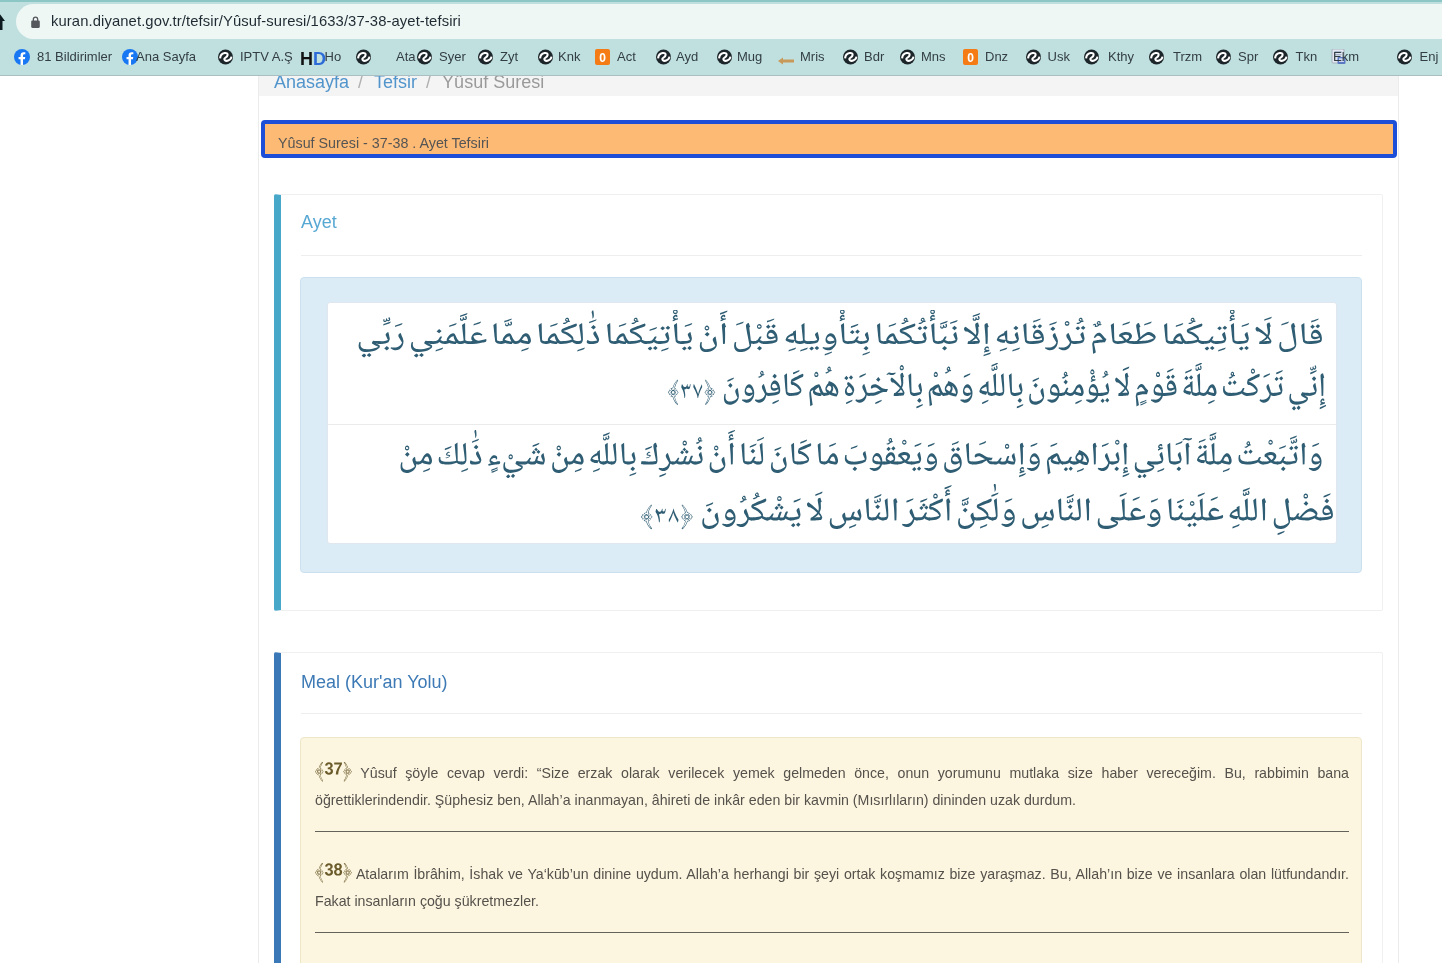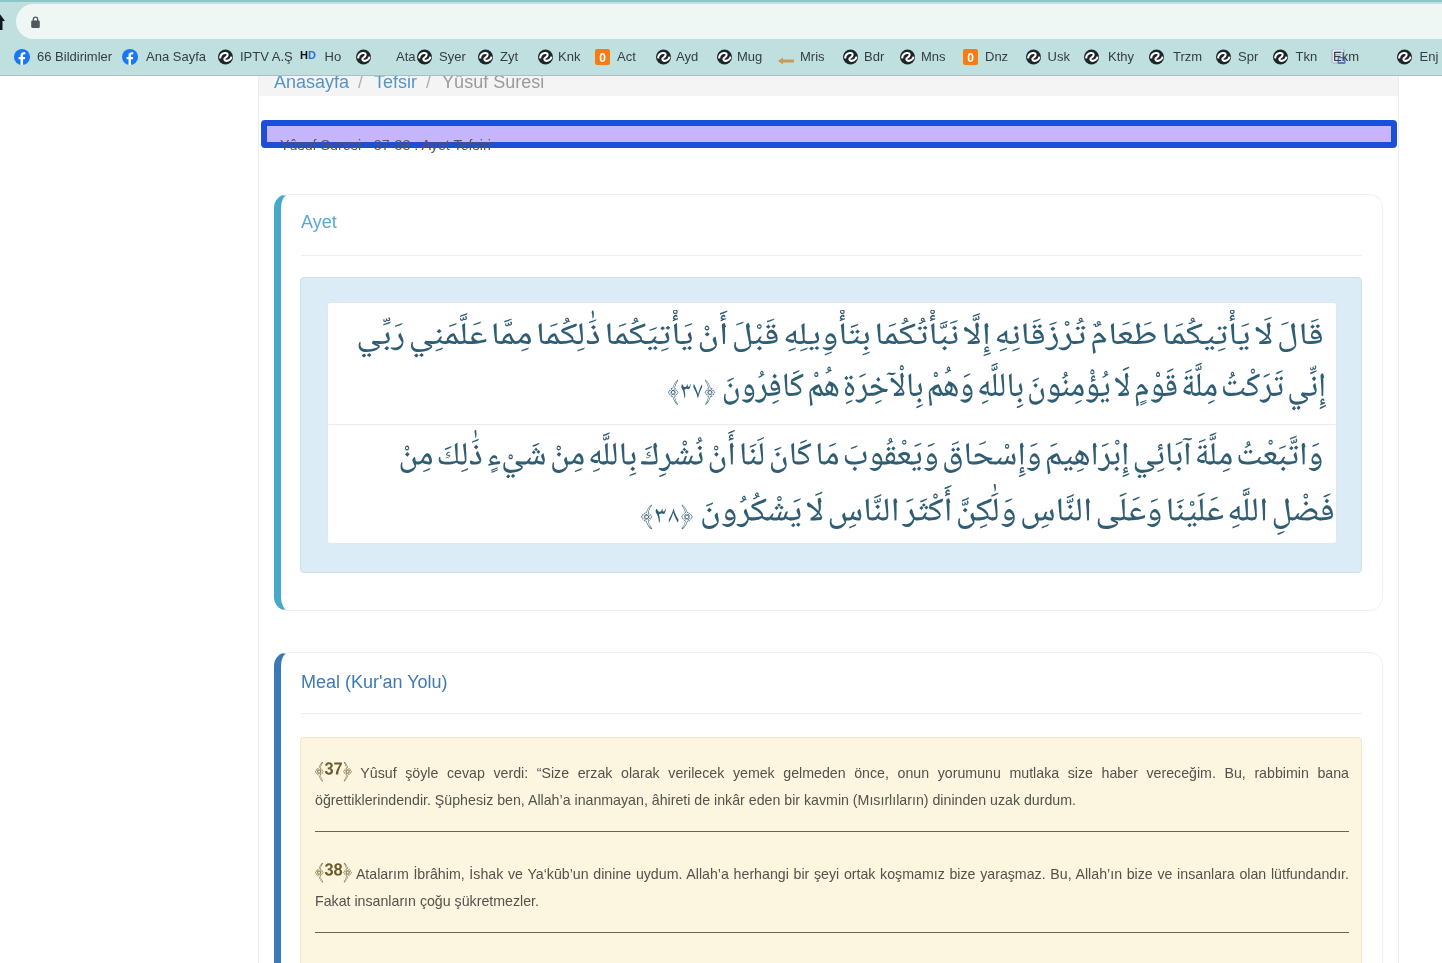--- a/index.html
+++ b/index.html
@@ -10,23 +10,23 @@
 #arrowfrag{position:absolute;left:0;top:0}
 #bm{position:absolute;left:0;top:44px;width:1442px;height:31px}
 #chromeborder{position:absolute;left:0;top:75px;width:1442px;height:1px;background:#a9bfc2}
 .bi{position:absolute;top:4.5px;height:16px}
 .bt{position:absolute;top:5px;font-size:13px;color:#323e44}
 #panel{position:absolute;left:258px;top:76px;width:1141px;height:887px;background:#fff;border-left:1px solid #ebebeb;border-right:1px solid #ebebeb}
 #crumbs{position:absolute;left:0;top:0;width:100%;height:20px;background:#f4f4f4}
 #crumbtext{position:absolute;left:15px;top:-4px;font-size:18px;color:#9a9a9a}
 #crumbtext a{color:#5295cc;text-decoration:none}
 .csep{margin:0 11px 0 9px;color:#b0b0b0}
-#hbox{position:absolute;left:2px;top:44px;width:1136px;height:28px;background:#c4b5fd;border:6px solid #1d4ed8;border-radius:4px}
+#hbox{position:absolute;left:2px;top:44px;width:1136px;height:38px;background:#fdba74;border:4px solid #1d4ed8;border-radius:4px}
 #hbox span{position:absolute;left:13px;top:11px;font-size:14.3px;color:#555}
-.card{position:absolute;left:274px;width:1109px;background:#fff;border:1px solid #f0f0f0;border-radius:14px}
+.card{position:absolute;left:274px;width:1109px;background:#fff;border:1px solid #f0f0f0;border-radius:2px}
 #ayetcard{top:194px;height:417px;border-left:7px solid #47a8ca}
 #mealcard{top:652px;height:337px;border-left:7px solid #3a78b7;border-bottom:none}
 .ctitle{position:absolute;left:20px;top:17px;font-size:18px}
 #mealcard .ctitle{top:19px}
 #ayetcard .ctitle{color:#58a8d4}
 #mealcard .ctitle{color:#3d7ab5}
 .chr{position:absolute;left:20px;right:20px;top:60px;border-top:1px solid #eee}
 #bluebox{position:absolute;left:19px;top:82px;width:1062px;height:296px;background:#dbecf7;border:1px solid #cbe1f0;border-radius:4px}
 #whitebox{position:absolute;left:26px;top:24px;width:1010px;height:242px;background:#fff;border:1px solid #e0e7ee;border-radius:3px}
 #wdivider{position:absolute;left:0;right:0;top:121px;border-top:1px solid #ebebeb}
@@ -304,37 +304,38 @@
   </div>
 </div>
 <div id="chrome">
   <div id="pill"></div>
   <svg id="arrowfrag" width="8" height="36">
       <path d="M-3 30 L-3 21 L-5 21 L0.2 14.5 L5 21 L2.5 21 L2.5 30 Z" fill="#0d1a20"></path>
     </svg>
   <svg style="position:absolute;left:31px;top:15.5px" width="9" height="12" viewBox="0 0 9 12">
       <path fill="#54585c" d="M1.7 4.6V3.2a2.8 2.8 0 0 1 5.6 0v1.4h.3c.7 0 1.2.5 1.2 1.2v5c0 .7-.5 1.2-1.2 1.2H1.4c-.7 0-1.2-.5-1.2-1.2v-5c0-.7.5-1.2 1.2-1.2h.3zm1.3 0h3V3.2a1.5 1.5 0 0 0-3 0v1.4z"></path>
     </svg>
+  <div id="urltext">kuran.diyanet.gov.tr/tefsir/Yûsuf-suresi/1633/37-38-ayet-tefsiri</div>
   <div id="bm">
       <svg class="bi" style="left:14px" width="16" height="16" viewBox="0 0 16 16">
         <circle cx="8" cy="8" r="8" fill="#1877f2"></circle>
         <path fill="#fff" d="M10.9 10.3l.36-2.3H9.03V6.5c0-.63.31-1.24 1.3-1.24h1V3.3s-.91-.16-1.78-.16c-1.82 0-3 1.1-3 3.1v1.76h-2v2.3h2V16a8 8 0 0 0 2.48 0v-5.7h1.87z"></path>
       </svg>
-      <div class="bt" style="left:37px">66 Bildirimler</div>
+      <div class="bt" style="left:37px">81 Bildirimler</div>
       <svg class="bi" style="left:121.5px" width="16" height="16" viewBox="0 0 16 16">
         <circle cx="8" cy="8" r="8" fill="#1877f2"></circle>
         <path fill="#fff" d="M10.9 10.3l.36-2.3H9.03V6.5c0-.63.31-1.24 1.3-1.24h1V3.3s-.91-.16-1.78-.16c-1.82 0-3 1.1-3 3.1v1.76h-2v2.3h2V16a8 8 0 0 0 2.48 0v-5.7h1.87z"></path>
       </svg>
-      <div class="bt" style="left:146px">Ana Sayfa</div>
+      <div class="bt" style="left:136px">Ana Sayfa</div>
       <svg class="bi" style="left:217.5px" width="15" height="15" viewBox="0 0 15 15">
         <circle cx="7.5" cy="7.5" r="7.5" fill="#1c262a"></circle>
         <path transform="rotate(-28 7.5 7.5)" d="M2.1 6.2 Q4.4 2.2 8.6 3.6 Q11.6 4.7 10.4 6.6 Q9.5 8 7.3 8 Q4.9 8.1 5.5 10 Q6.3 12.4 10.2 11.8 Q11.9 11.4 13 9.9" stroke="#fff" stroke-width="2.05" fill="none"></path>
       </svg>
       <div class="bt" style="left:240px">IPTV A.Ş</div>
-      <div class="bi" style="left:300px;font-weight:bold;font-size:11px;top:5px"><span style="color:#111">H</span><span style="color:#2d6bd8">D</span></div>
+      <div class="bi" style="left:300px;font-weight:bold;font-size:18px;top:5px"><span style="color:#111">H</span><span style="color:#2d6bd8">D</span></div>
       <div class="bt" style="left:324.5px">Ho</div>
       <svg class="bi" style="left:356px" width="15" height="15" viewBox="0 0 15 15">
         <circle cx="7.5" cy="7.5" r="7.5" fill="#1c262a"></circle>
         <path transform="rotate(-28 7.5 7.5)" d="M2.1 6.2 Q4.4 2.2 8.6 3.6 Q11.6 4.7 10.4 6.6 Q9.5 8 7.3 8 Q4.9 8.1 5.5 10 Q6.3 12.4 10.2 11.8 Q11.9 11.4 13 9.9" stroke="#fff" stroke-width="2.05" fill="none"></path>
       </svg>
       <div class="bt" style="left:396px">Ata</div>
       <svg class="bi" style="left:417px" width="15" height="15" viewBox="0 0 15 15">
         <circle cx="7.5" cy="7.5" r="7.5" fill="#1c262a"></circle>
         <path transform="rotate(-28 7.5 7.5)" d="M2.1 6.2 Q4.4 2.2 8.6 3.6 Q11.6 4.7 10.4 6.6 Q9.5 8 7.3 8 Q4.9 8.1 5.5 10 Q6.3 12.4 10.2 11.8 Q11.9 11.4 13 9.9" stroke="#fff" stroke-width="2.05" fill="none"></path>
       </svg>

